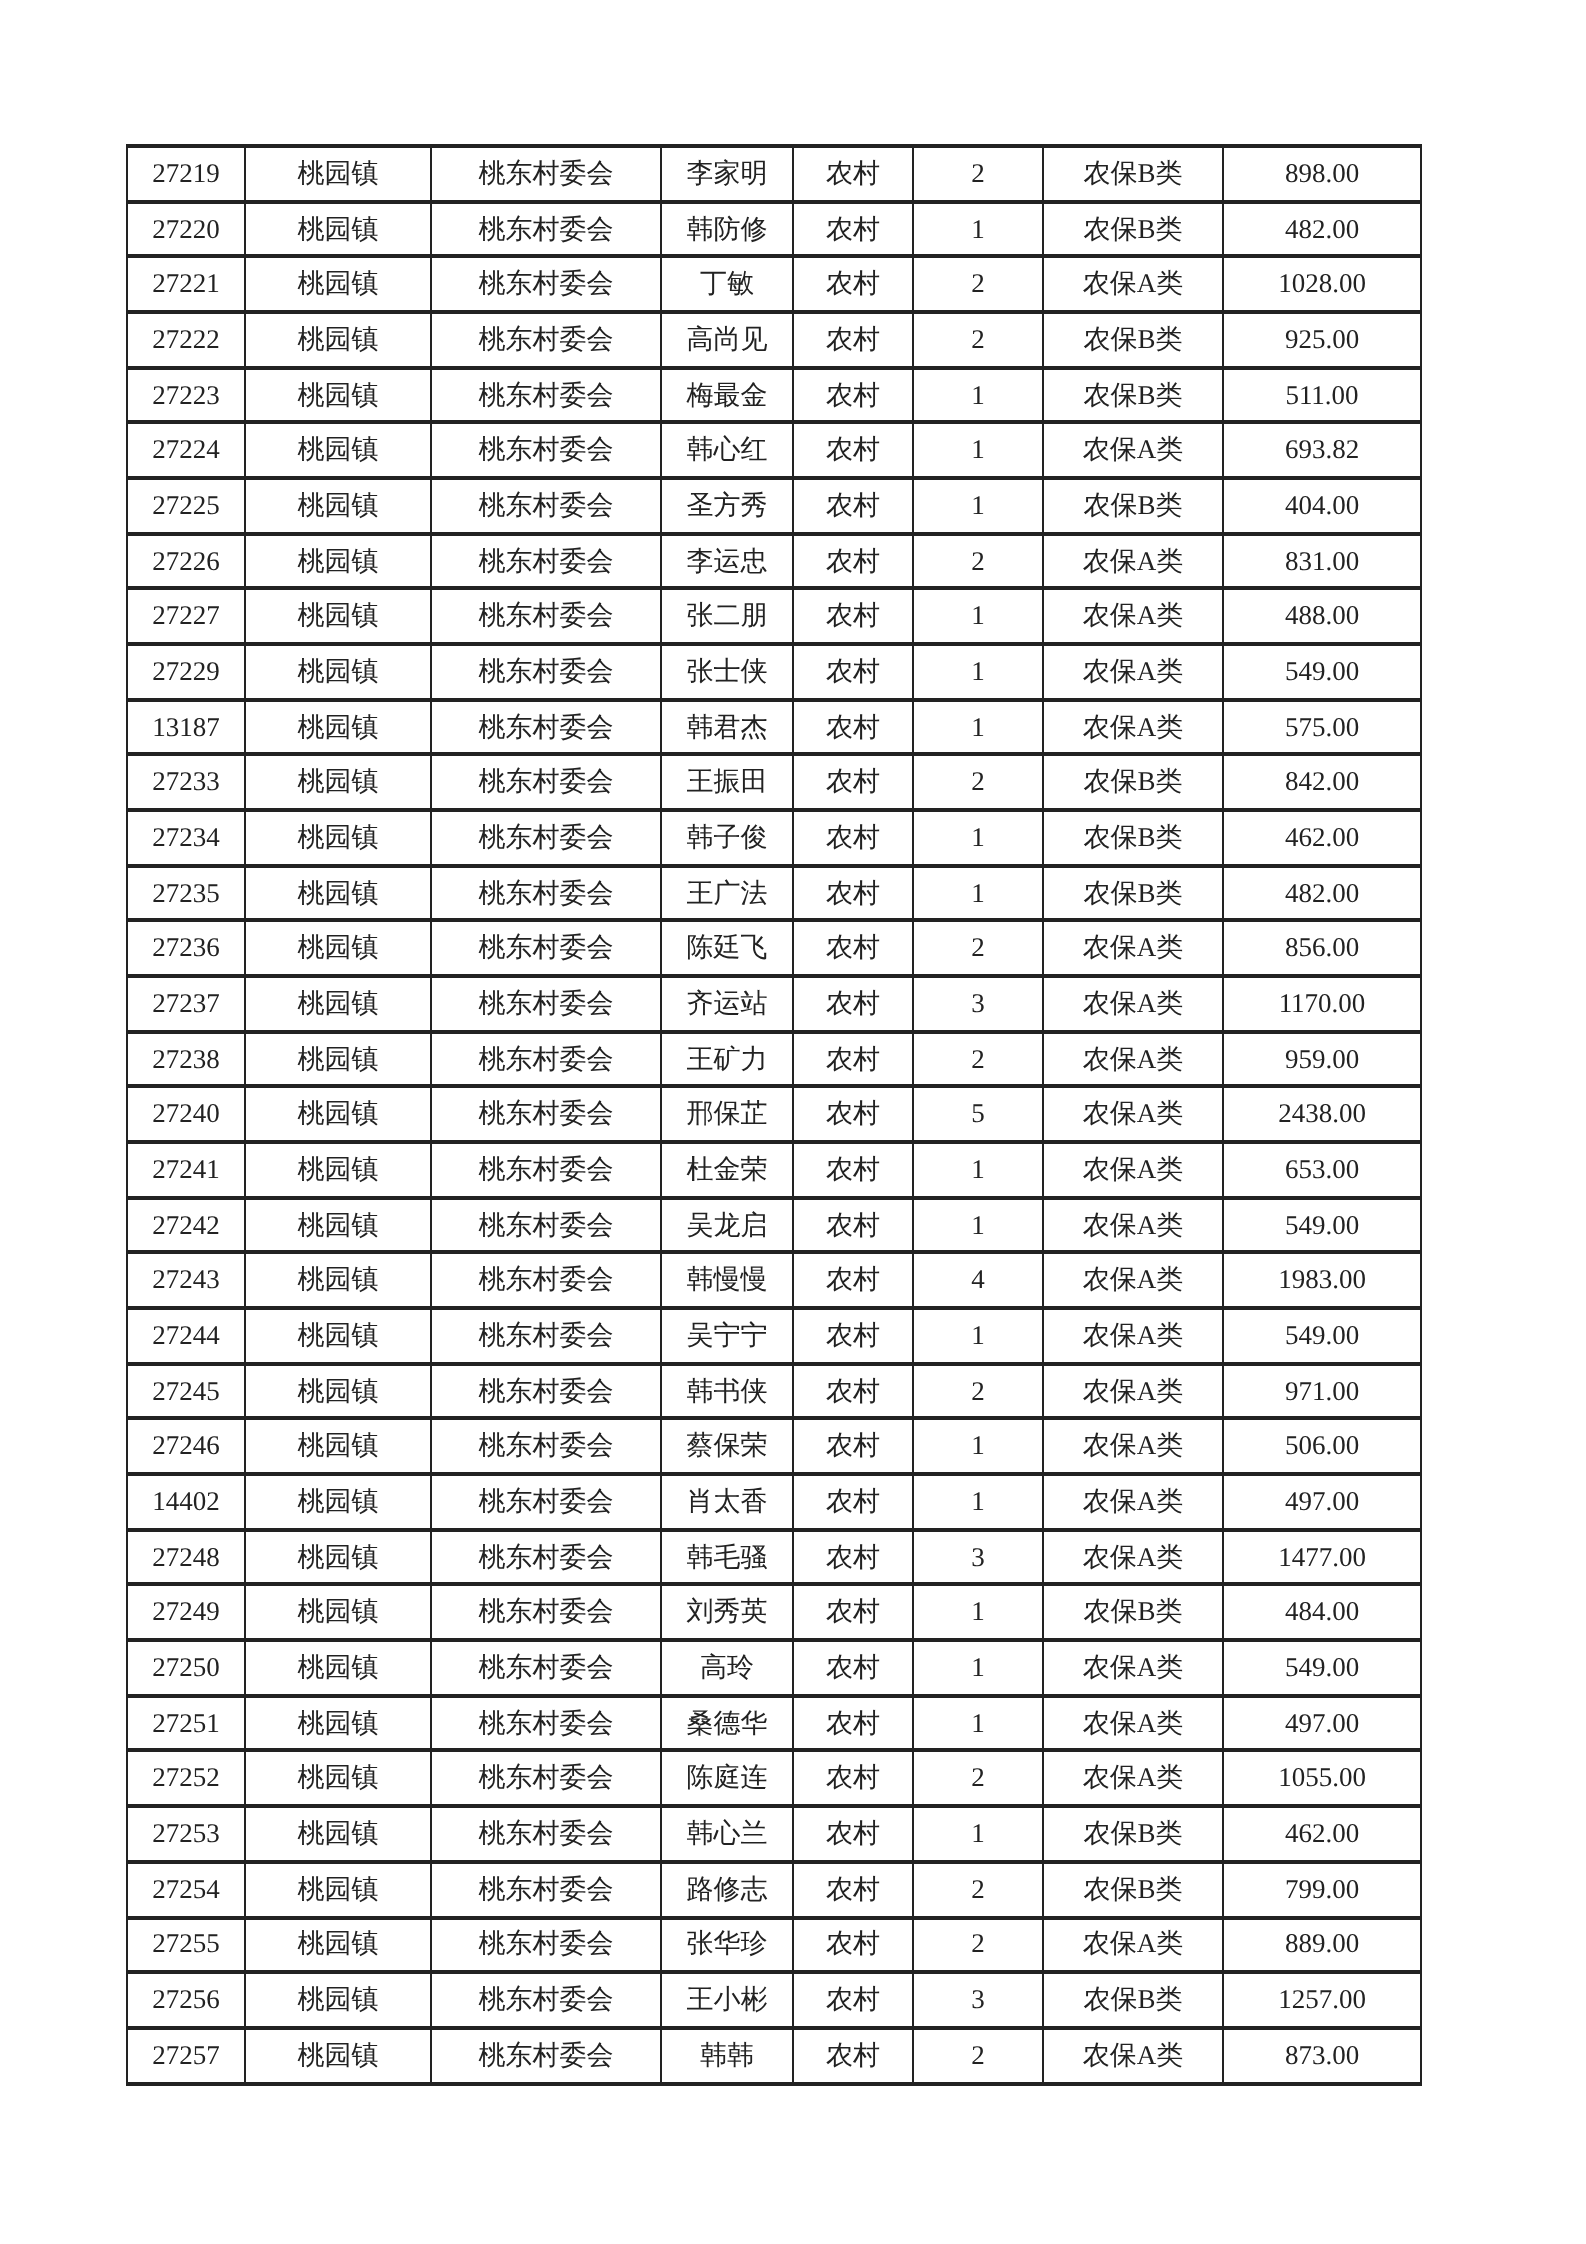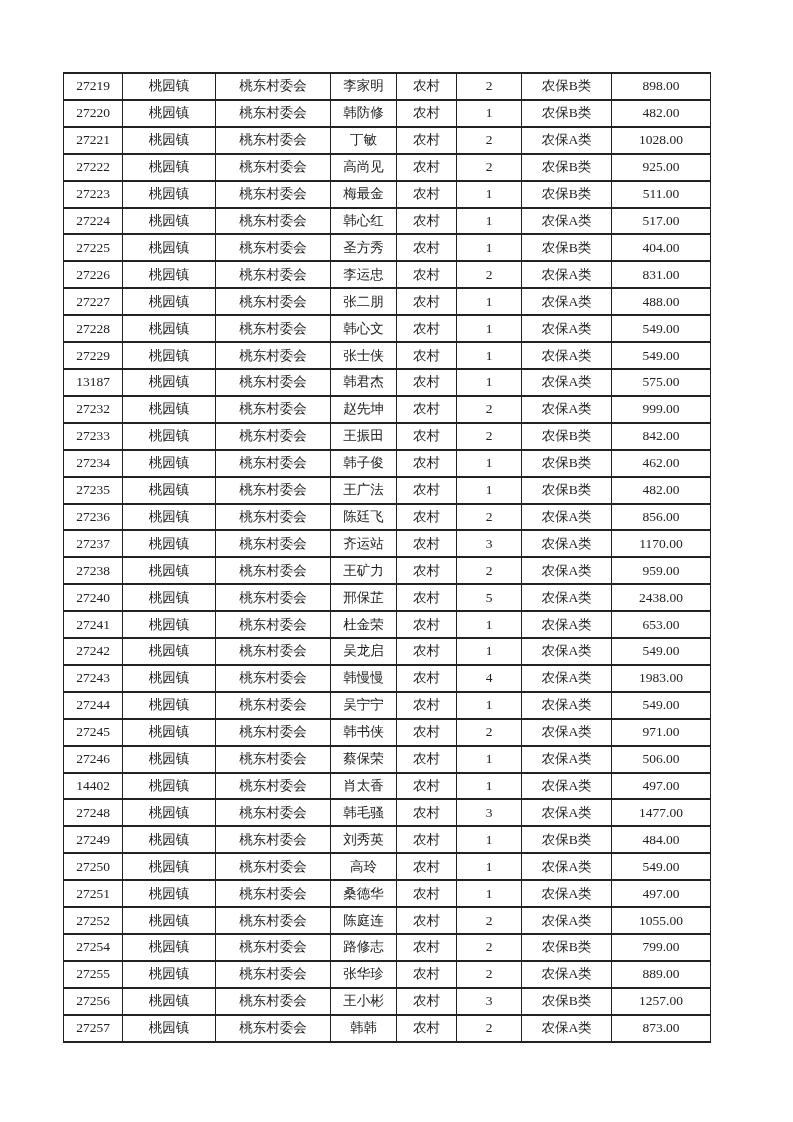--- a/index.html
+++ b/index.html
@@ -108,21 +108,21 @@
           <td>511.00</td>
         </tr>
         <tr>
           <td>27224</td>
           <td>桃园镇</td>
           <td>桃东村委会</td>
           <td>韩心红</td>
           <td>农村</td>
           <td>1</td>
           <td>农保A类</td>
-          <td>517.00</td>
+          <td>693.82</td>
         </tr>
         <tr>
           <td>27225</td>
           <td>桃园镇</td>
           <td>桃东村委会</td>
           <td>圣方秀</td>
           <td>农村</td>
           <td>1</td>
           <td>农保B类</td>
           <td>404.00</td>
@@ -141,248 +141,238 @@
           <td>27227</td>
           <td>桃园镇</td>
           <td>桃东村委会</td>
           <td>张二朋</td>
           <td>农村</td>
           <td>1</td>
           <td>农保A类</td>
           <td>488.00</td>
         </tr>
         <tr>
-          <td>27228</td>
-          <td>桃园镇</td>
-          <td>桃东村委会</td>
-          <td>韩心文</td>
+          <td>27229</td>
+          <td>桃园镇</td>
+          <td>桃东村委会</td>
+          <td>张士侠</td>
           <td>农村</td>
           <td>1</td>
           <td>农保A类</td>
           <td>549.00</td>
         </tr>
         <tr>
-          <td>27229</td>
-          <td>桃园镇</td>
-          <td>桃东村委会</td>
-          <td>张士侠</td>
+          <td>13187</td>
+          <td>桃园镇</td>
+          <td>桃东村委会</td>
+          <td>韩君杰</td>
+          <td>农村</td>
+          <td>1</td>
+          <td>农保A类</td>
+          <td>575.00</td>
+        </tr>
+        <tr>
+          <td>27233</td>
+          <td>桃园镇</td>
+          <td>桃东村委会</td>
+          <td>王振田</td>
+          <td>农村</td>
+          <td>2</td>
+          <td>农保B类</td>
+          <td>842.00</td>
+        </tr>
+        <tr>
+          <td>27234</td>
+          <td>桃园镇</td>
+          <td>桃东村委会</td>
+          <td>韩子俊</td>
+          <td>农村</td>
+          <td>1</td>
+          <td>农保B类</td>
+          <td>462.00</td>
+        </tr>
+        <tr>
+          <td>27235</td>
+          <td>桃园镇</td>
+          <td>桃东村委会</td>
+          <td>王广法</td>
+          <td>农村</td>
+          <td>1</td>
+          <td>农保B类</td>
+          <td>482.00</td>
+        </tr>
+        <tr>
+          <td>27236</td>
+          <td>桃园镇</td>
+          <td>桃东村委会</td>
+          <td>陈廷飞</td>
+          <td>农村</td>
+          <td>2</td>
+          <td>农保A类</td>
+          <td>856.00</td>
+        </tr>
+        <tr>
+          <td>27237</td>
+          <td>桃园镇</td>
+          <td>桃东村委会</td>
+          <td>齐运站</td>
+          <td>农村</td>
+          <td>3</td>
+          <td>农保A类</td>
+          <td>1170.00</td>
+        </tr>
+        <tr>
+          <td>27238</td>
+          <td>桃园镇</td>
+          <td>桃东村委会</td>
+          <td>王矿力</td>
+          <td>农村</td>
+          <td>2</td>
+          <td>农保A类</td>
+          <td>959.00</td>
+        </tr>
+        <tr>
+          <td>27240</td>
+          <td>桃园镇</td>
+          <td>桃东村委会</td>
+          <td>邢保芷</td>
+          <td>农村</td>
+          <td>5</td>
+          <td>农保A类</td>
+          <td>2438.00</td>
+        </tr>
+        <tr>
+          <td>27241</td>
+          <td>桃园镇</td>
+          <td>桃东村委会</td>
+          <td>杜金荣</td>
+          <td>农村</td>
+          <td>1</td>
+          <td>农保A类</td>
+          <td>653.00</td>
+        </tr>
+        <tr>
+          <td>27242</td>
+          <td>桃园镇</td>
+          <td>桃东村委会</td>
+          <td>吴龙启</td>
           <td>农村</td>
           <td>1</td>
           <td>农保A类</td>
           <td>549.00</td>
         </tr>
         <tr>
-          <td>13187</td>
-          <td>桃园镇</td>
-          <td>桃东村委会</td>
-          <td>韩君杰</td>
-          <td>农村</td>
-          <td>1</td>
-          <td>农保A类</td>
-          <td>575.00</td>
-        </tr>
-        <tr>
-          <td>27232</td>
-          <td>桃园镇</td>
-          <td>桃东村委会</td>
-          <td>赵先坤</td>
-          <td>农村</td>
-          <td>2</td>
-          <td>农保A类</td>
-          <td>999.00</td>
-        </tr>
-        <tr>
-          <td>27233</td>
-          <td>桃园镇</td>
-          <td>桃东村委会</td>
-          <td>王振田</td>
-          <td>农村</td>
-          <td>2</td>
-          <td>农保B类</td>
-          <td>842.00</td>
-        </tr>
-        <tr>
-          <td>27234</td>
-          <td>桃园镇</td>
-          <td>桃东村委会</td>
-          <td>韩子俊</td>
+          <td>27243</td>
+          <td>桃园镇</td>
+          <td>桃东村委会</td>
+          <td>韩慢慢</td>
+          <td>农村</td>
+          <td>4</td>
+          <td>农保A类</td>
+          <td>1983.00</td>
+        </tr>
+        <tr>
+          <td>27244</td>
+          <td>桃园镇</td>
+          <td>桃东村委会</td>
+          <td>吴宁宁</td>
+          <td>农村</td>
+          <td>1</td>
+          <td>农保A类</td>
+          <td>549.00</td>
+        </tr>
+        <tr>
+          <td>27245</td>
+          <td>桃园镇</td>
+          <td>桃东村委会</td>
+          <td>韩书侠</td>
+          <td>农村</td>
+          <td>2</td>
+          <td>农保A类</td>
+          <td>971.00</td>
+        </tr>
+        <tr>
+          <td>27246</td>
+          <td>桃园镇</td>
+          <td>桃东村委会</td>
+          <td>蔡保荣</td>
+          <td>农村</td>
+          <td>1</td>
+          <td>农保A类</td>
+          <td>506.00</td>
+        </tr>
+        <tr>
+          <td>14402</td>
+          <td>桃园镇</td>
+          <td>桃东村委会</td>
+          <td>肖太香</td>
+          <td>农村</td>
+          <td>1</td>
+          <td>农保A类</td>
+          <td>497.00</td>
+        </tr>
+        <tr>
+          <td>27248</td>
+          <td>桃园镇</td>
+          <td>桃东村委会</td>
+          <td>韩毛骚</td>
+          <td>农村</td>
+          <td>3</td>
+          <td>农保A类</td>
+          <td>1477.00</td>
+        </tr>
+        <tr>
+          <td>27249</td>
+          <td>桃园镇</td>
+          <td>桃东村委会</td>
+          <td>刘秀英</td>
+          <td>农村</td>
+          <td>1</td>
+          <td>农保B类</td>
+          <td>484.00</td>
+        </tr>
+        <tr>
+          <td>27250</td>
+          <td>桃园镇</td>
+          <td>桃东村委会</td>
+          <td>高玲</td>
+          <td>农村</td>
+          <td>1</td>
+          <td>农保A类</td>
+          <td>549.00</td>
+        </tr>
+        <tr>
+          <td>27251</td>
+          <td>桃园镇</td>
+          <td>桃东村委会</td>
+          <td>桑德华</td>
+          <td>农村</td>
+          <td>1</td>
+          <td>农保A类</td>
+          <td>497.00</td>
+        </tr>
+        <tr>
+          <td>27252</td>
+          <td>桃园镇</td>
+          <td>桃东村委会</td>
+          <td>陈庭连</td>
+          <td>农村</td>
+          <td>2</td>
+          <td>农保A类</td>
+          <td>1055.00</td>
+        </tr>
+        <tr>
+          <td>27253</td>
+          <td>桃园镇</td>
+          <td>桃东村委会</td>
+          <td>韩心兰</td>
           <td>农村</td>
           <td>1</td>
           <td>农保B类</td>
           <td>462.00</td>
-        </tr>
-        <tr>
-          <td>27235</td>
-          <td>桃园镇</td>
-          <td>桃东村委会</td>
-          <td>王广法</td>
-          <td>农村</td>
-          <td>1</td>
-          <td>农保B类</td>
-          <td>482.00</td>
-        </tr>
-        <tr>
-          <td>27236</td>
-          <td>桃园镇</td>
-          <td>桃东村委会</td>
-          <td>陈廷飞</td>
-          <td>农村</td>
-          <td>2</td>
-          <td>农保A类</td>
-          <td>856.00</td>
-        </tr>
-        <tr>
-          <td>27237</td>
-          <td>桃园镇</td>
-          <td>桃东村委会</td>
-          <td>齐运站</td>
-          <td>农村</td>
-          <td>3</td>
-          <td>农保A类</td>
-          <td>1170.00</td>
-        </tr>
-        <tr>
-          <td>27238</td>
-          <td>桃园镇</td>
-          <td>桃东村委会</td>
-          <td>王矿力</td>
-          <td>农村</td>
-          <td>2</td>
-          <td>农保A类</td>
-          <td>959.00</td>
-        </tr>
-        <tr>
-          <td>27240</td>
-          <td>桃园镇</td>
-          <td>桃东村委会</td>
-          <td>邢保芷</td>
-          <td>农村</td>
-          <td>5</td>
-          <td>农保A类</td>
-          <td>2438.00</td>
-        </tr>
-        <tr>
-          <td>27241</td>
-          <td>桃园镇</td>
-          <td>桃东村委会</td>
-          <td>杜金荣</td>
-          <td>农村</td>
-          <td>1</td>
-          <td>农保A类</td>
-          <td>653.00</td>
-        </tr>
-        <tr>
-          <td>27242</td>
-          <td>桃园镇</td>
-          <td>桃东村委会</td>
-          <td>吴龙启</td>
-          <td>农村</td>
-          <td>1</td>
-          <td>农保A类</td>
-          <td>549.00</td>
-        </tr>
-        <tr>
-          <td>27243</td>
-          <td>桃园镇</td>
-          <td>桃东村委会</td>
-          <td>韩慢慢</td>
-          <td>农村</td>
-          <td>4</td>
-          <td>农保A类</td>
-          <td>1983.00</td>
-        </tr>
-        <tr>
-          <td>27244</td>
-          <td>桃园镇</td>
-          <td>桃东村委会</td>
-          <td>吴宁宁</td>
-          <td>农村</td>
-          <td>1</td>
-          <td>农保A类</td>
-          <td>549.00</td>
-        </tr>
-        <tr>
-          <td>27245</td>
-          <td>桃园镇</td>
-          <td>桃东村委会</td>
-          <td>韩书侠</td>
-          <td>农村</td>
-          <td>2</td>
-          <td>农保A类</td>
-          <td>971.00</td>
-        </tr>
-        <tr>
-          <td>27246</td>
-          <td>桃园镇</td>
-          <td>桃东村委会</td>
-          <td>蔡保荣</td>
-          <td>农村</td>
-          <td>1</td>
-          <td>农保A类</td>
-          <td>506.00</td>
-        </tr>
-        <tr>
-          <td>14402</td>
-          <td>桃园镇</td>
-          <td>桃东村委会</td>
-          <td>肖太香</td>
-          <td>农村</td>
-          <td>1</td>
-          <td>农保A类</td>
-          <td>497.00</td>
-        </tr>
-        <tr>
-          <td>27248</td>
-          <td>桃园镇</td>
-          <td>桃东村委会</td>
-          <td>韩毛骚</td>
-          <td>农村</td>
-          <td>3</td>
-          <td>农保A类</td>
-          <td>1477.00</td>
-        </tr>
-        <tr>
-          <td>27249</td>
-          <td>桃园镇</td>
-          <td>桃东村委会</td>
-          <td>刘秀英</td>
-          <td>农村</td>
-          <td>1</td>
-          <td>农保B类</td>
-          <td>484.00</td>
-        </tr>
-        <tr>
-          <td>27250</td>
-          <td>桃园镇</td>
-          <td>桃东村委会</td>
-          <td>高玲</td>
-          <td>农村</td>
-          <td>1</td>
-          <td>农保A类</td>
-          <td>549.00</td>
-        </tr>
-        <tr>
-          <td>27251</td>
-          <td>桃园镇</td>
-          <td>桃东村委会</td>
-          <td>桑德华</td>
-          <td>农村</td>
-          <td>1</td>
-          <td>农保A类</td>
-          <td>497.00</td>
-        </tr>
-        <tr>
-          <td>27252</td>
-          <td>桃园镇</td>
-          <td>桃东村委会</td>
-          <td>陈庭连</td>
-          <td>农村</td>
-          <td>2</td>
-          <td>农保A类</td>
-          <td>1055.00</td>
         </tr>
         <tr>
           <td>27254</td>
           <td>桃园镇</td>
           <td>桃东村委会</td>
           <td>路修志</td>
           <td>农村</td>
           <td>2</td>
           <td>农保B类</td>
           <td>799.00</td>

